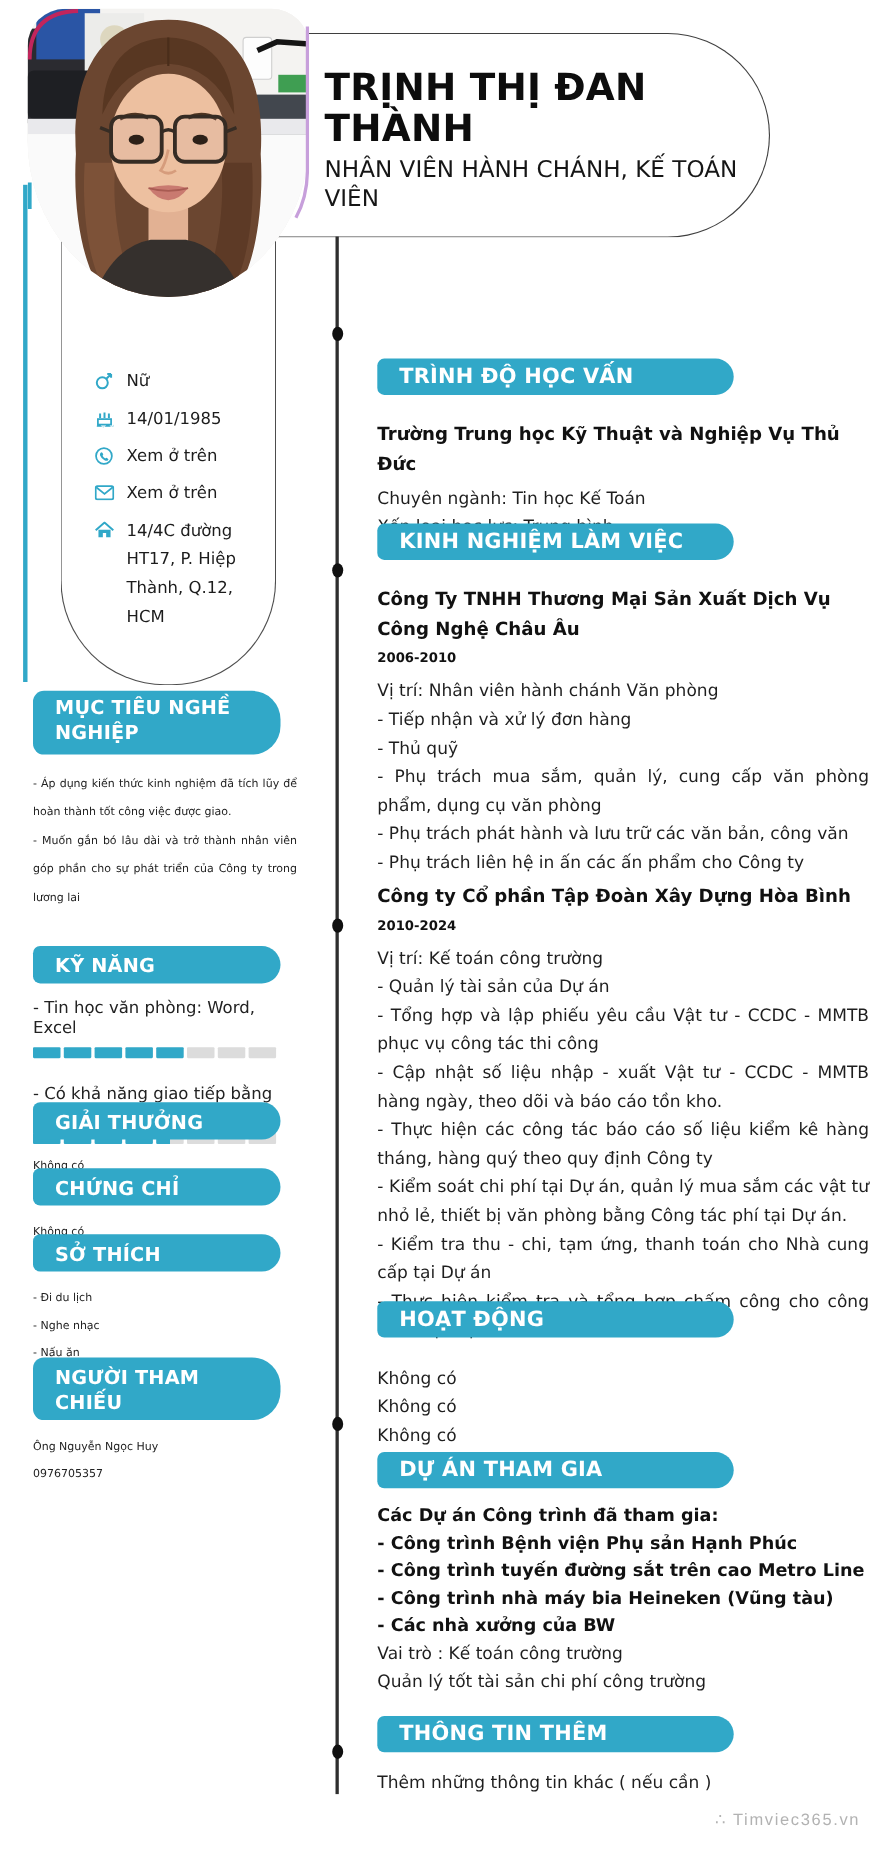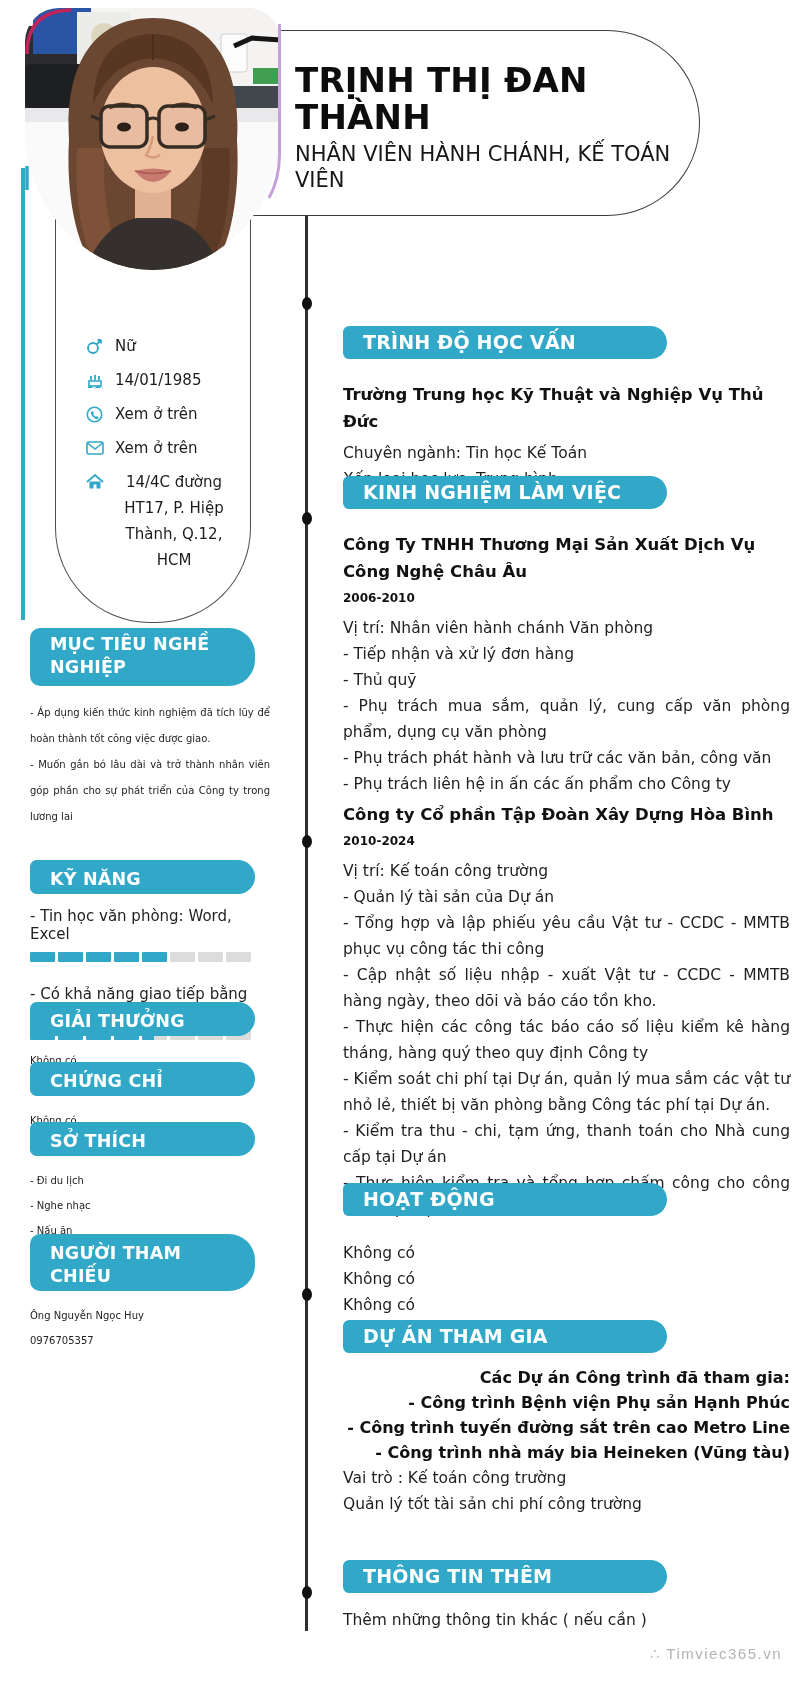--- a/index.html
+++ b/index.html
@@ -14,21 +14,21 @@
   .person-name{ font-size:34px; font-weight:800; color:#0d0d0d; line-height:1.08; letter-spacing:.2px; }
   .person-title{ font-size:21px; font-weight:400; color:#161616; line-height:1.2; margin-top:7px; }
 
   
   .photo-wrap{ position:absolute; left:25px; top:8px; width:256px; height:262px; z-index:5;
     border-radius:34px 34px 50% 50% / 34px 34px 55% 55%; overflow:hidden; background:#f2f1ef; }
   .photo-accents{ position:absolute; left:25px; top:8px; width:256px; height:262px; z-index:6; pointer-events:none; }
 
   
   .info-panel{ position:absolute; left:55px; top:215px; width:196px; height:408px;
-    border:1.5px solid #4d4d4d; border-top:none; border-radius:0 0 95px 95px; z-index:0;text-align:center; }
+    border:1.5px solid #4d4d4d; border-top:none; border-radius:0 0 95px 95px; z-index:0; }
   .info-list{ padding:118px 6px 0 30px; }
   .info-row{ display:flex; gap:11px; margin-bottom:8px; font-size:15px; color:#1c1c1c; line-height:26px; }
   .info-row .ic{ flex:0 0 18px; height:26px; display:flex; align-items:center; }
   .info-text{ max-width:118px; }
   .teal-bar{ position:absolute; left:21px; top:168px; width:4px; height:452px; background:var(--accent); z-index:0; }
 
   
   .timeline{ position:absolute; left:305px; top:215px; width:3px; height:1416px; background:#2e2e2e; z-index:0; }
   .tl-dot{ position:absolute; left:301.5px; width:10px; height:13px; border-radius:50%; background:#101010; z-index:1; }
 
@@ -42,21 +42,21 @@
   
   .lsec{ position:absolute; left:30px; width:240px; }
   .rsec{ position:absolute; left:343px; width:447px; }
   .lbody{ font-size:10px; color:#222; line-height:26px; }
   .rbody{ font-size:15.5px; color:#1e1e1e; line-height:26px; }
   .just{ text-align:justify; }
   .mt14{ margin-top:14px; } .mt12{ margin-top:12px; } .mt22{ margin-top:22px; } .mt24{ margin-top:24px; }
   .edu-school{ font-size:16.5px; font-weight:bold; color:#111; line-height:27px; margin-bottom:5px; }
   .company{ font-size:16.5px; font-weight:bold; color:#111; line-height:27px; }
   .period{ font-size:12px; font-weight:bold; color:#111; line-height:27px; margin-bottom:3px; }
-  .proj-line{ font-size:16px; font-weight:bold; color:#111; line-height:25px;text-align:right; }
+  .proj-line{ font-size:16px; font-weight:bold; color:#111; line-height:25px; }
   .proj-reg{ font-size:15.5px; color:#1e1e1e; line-height:26px; }
 
   
   .skill-label{ font-size:15px; color:#222; margin-top:13px; }
   .skill-bar{ display:flex; gap:3px; margin-top:9px; }
   .seg{ width:25px; height:10px; background:#dcdcdc; border-radius:1px; }
   .seg.full{ background:var(--accent); }
 
   
   .watermark{ position:absolute; right:18px; top:1645px; font-family:Liberation Sans, sans-serif;
@@ -291,20 +291,21 @@
   </div>
 
   <div class="rsec" style="top:1320px">
     <div class="badge badge-right">DỰ ÁN THAM GIA</div>
     <div class="mt12">
       <div class="proj-line">Các Dự án Công trình đã tham gia:</div>
       <div>
           <div class="proj-line">- Công trình Bệnh viện Phụ sản Hạnh Phúc</div>
           <div class="proj-line">- Công trình tuyến đường sắt trên cao Metro Line</div>
           <div class="proj-line">- Công trình nhà máy bia Heineken (Vũng tàu)</div>
+          <div class="proj-line">- Các nhà xưởng của BW</div>
         </div>
       <div class="proj-reg">Vai trò : Kế toán công trường</div>
       <div class="proj-reg">Quản lý tốt tài sản chi phí công trường</div>
     </div>
   </div>
 
   <div class="rsec" style="top:1560px">
     <div class="badge badge-right">THÔNG TIN THÊM</div>
     <div class="rbody mt14">Thêm những thông tin khác ( nếu cần )</div>
   </div>

